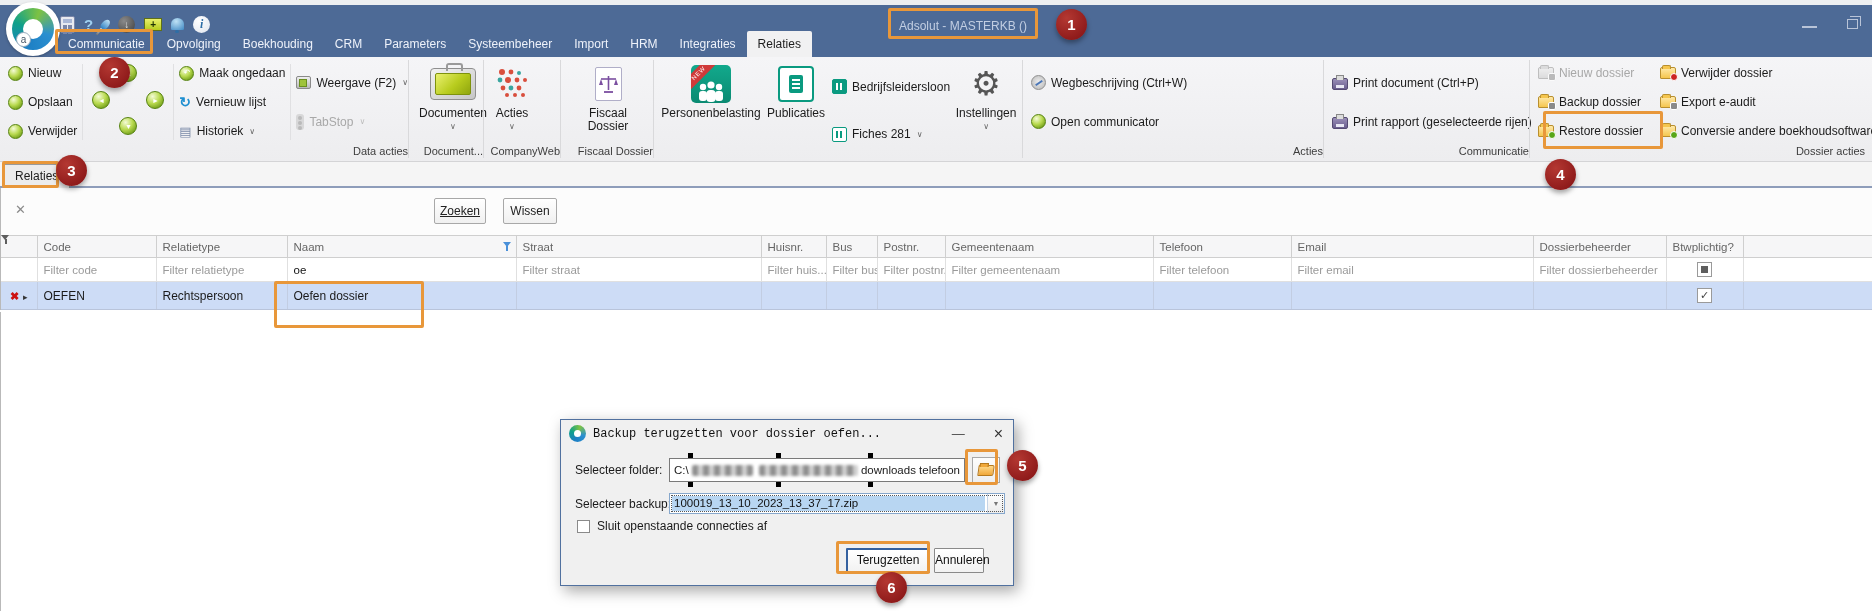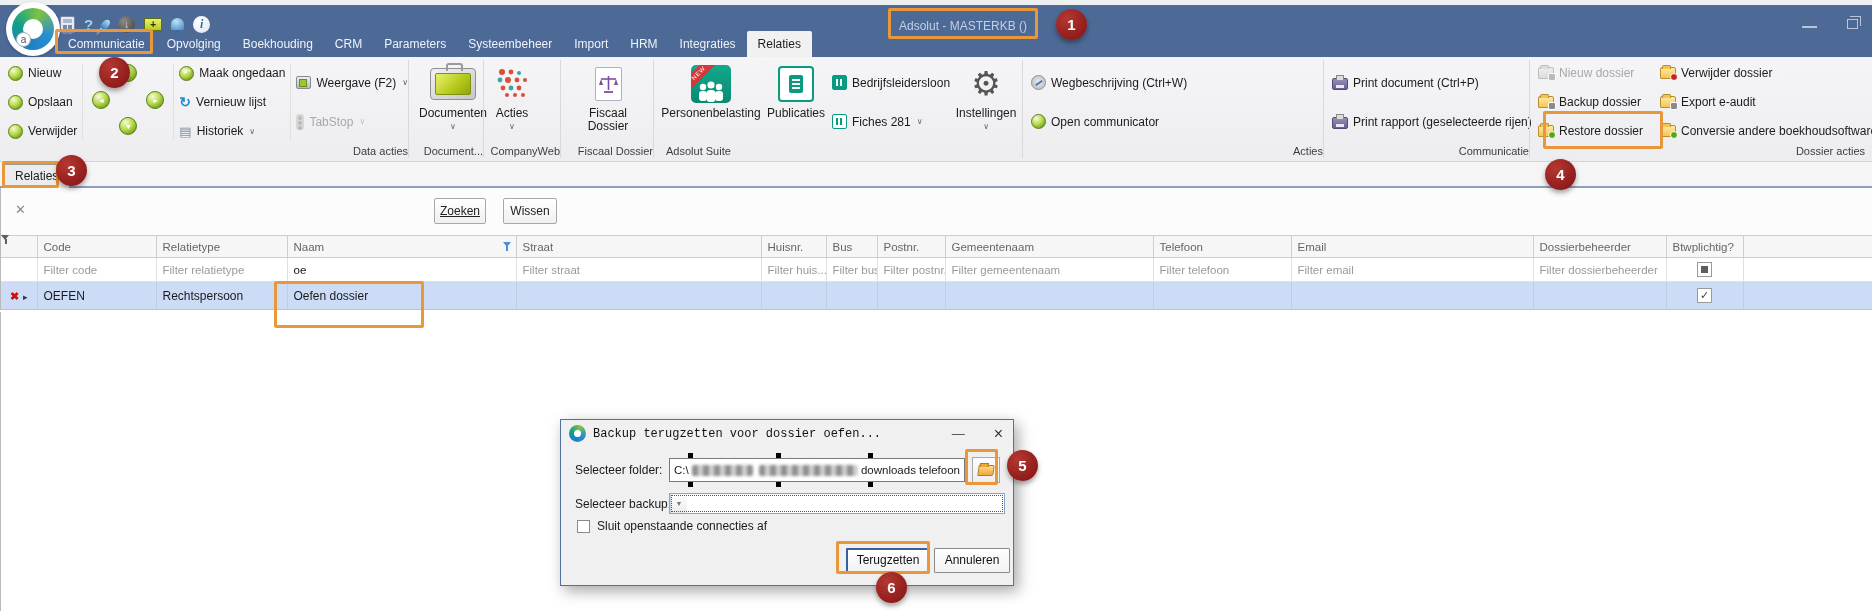--- a/index.html
+++ b/index.html
@@ -143,21 +143,21 @@
   .browse { position:absolute; left:411px; top:37px; width:28px; height:26px; background:linear-gradient(#fdfdfd,#eee); border:1px solid #a8a8a8; display:flex; align-items:center; justify-content:center; }
   .bfolder { width:16px; height:11px; background:linear-gradient(#ffd98a,#f0a83a); border:1px solid #b5791e; border-radius:1px 2px 2px 1px; position:relative; transform:skewX(-8deg); }
   .bfolder::before { content:""; position:absolute; top:-3px; left:0; width:7px; height:3px; background:#f0a83a; border:1px solid #b5791e; border-bottom:none; }
   .combo { position:absolute; left:108px; top:73px; width:336px; height:21px; background:#fff; border:1px solid #86a7cc; outline:1px dotted #555; outline-offset:-3px; display:flex; align-items:center; }
   .combo .seltext { flex:1; height:15px; margin:0 2px; background:#b8d6f2; color:#111; font-size:11.5px; line-height:15px; padding:0 2px; white-space:nowrap; overflow:hidden; }
   .combo .drop { flex:none; width:17px; height:100%; border-left:1px solid #c5d4e6; display:flex; align-items:center; justify-content:center; color:#777; font-size:7px; background:linear-gradient(#fdfdfd,#ececec); }
   .dchk { position:absolute; left:16px; top:100px; width:13px; height:13px; background:#fff; border:1px solid #8a8a8a; }
   .dchk-label { position:absolute; left:36px; top:99px; color:#1a1a1a; }
   .dbtn { position:absolute; top:128px; height:25px; background:linear-gradient(#ffffff,#f2f2f2); border:1px solid #8a8a8a; border-radius:1px; text-align:center; font-size:12px; color:#111; }
   .dbtn-restore { left:285px; width:84px; line-height:21px; border:2px solid #35619f; }
-  .dbtn-cancel { left:373px; width:76px; line-height:23px; }
+  .dbtn-cancel { left:373px; width:50px; line-height:23px; }
 
   
   .hlbox { position:absolute; border:3px solid #E8973A; border-radius:2px; z-index:40; pointer-events:none; }
   .badge { position:absolute; width:31px; height:31px; border-radius:50%; background:radial-gradient(circle at 35% 30%,#b43832,#8e1a1a 75%); color:#fff; font-size:15px; font-weight:bold; display:flex; align-items:center; justify-content:center; box-shadow:0 3px 5px rgba(0,0,0,.35); z-index:50; }
   .b1 { left:888px; top:8px;  width:150px; height:31px; }
   .b2 { left:55px;  top:29px; width:98px;  height:25px; }
   .b3 { left:2px;   top:161px; width:57px; height:27px; }
   .b4 { left:1543px; top:111px; width:120px; height:38px; }
   .b5 { left:965px; top:449px; width:33px; height:36px; }
   .b6 { left:836px; top:541px; width:94px; height:33px; }
@@ -376,21 +376,20 @@
             </div>
         </div>
         <div class="rbig" style="width:66px">
           <span class="bicon">
               <span class="gearbig">⚙</span>
             </span>
           <span>Instellingen</span>
           <span class="chev">∨</span>
         </div>
       </div>
-      <div class="rgl" style="text-align:left;padding-left:12px">Adsolut Suite</div>
     </div>
     <div class="rsep"></div>
 
     <div class="rgroup" style="width:300px">
       <div class="rgc">
         <div class="rcol rows2" style="width:150px">
           <div class="ritem">
               <span class="route"></span>
               <span>Wegbeschrijving (Ctrl+W)</span>
             </div>
@@ -570,20 +569,21 @@
     <span class="handle" style="left:215px;top:33px"></span>
     <span class="handle" style="left:307px;top:33px"></span>
     <span class="handle" style="left:127px;top:62px"></span>
     <span class="handle" style="left:215px;top:62px"></span>
     <span class="handle" style="left:307px;top:62px"></span>
     <div class="browse">
         <span class="bfolder"></span>
       </div>
     <span class="dlg-label" style="top:77px">Selecteer backup:</span>
     <div class="combo">
+      <span class="seltext">100019_13_10_2023_13_37_17.zip</span>
       <span class="drop">▼</span>
     </div>
     <span class="dchk"></span>
     <span class="dchk-label">Sluit openstaande connecties af</span>
     <button class="dbtn dbtn-restore">Terugzetten</button>
     <button class="dbtn dbtn-cancel">Annuleren</button>
   </div>
 
   <div class="hlbox b1"></div>
   <div class="hlbox b2"></div>

